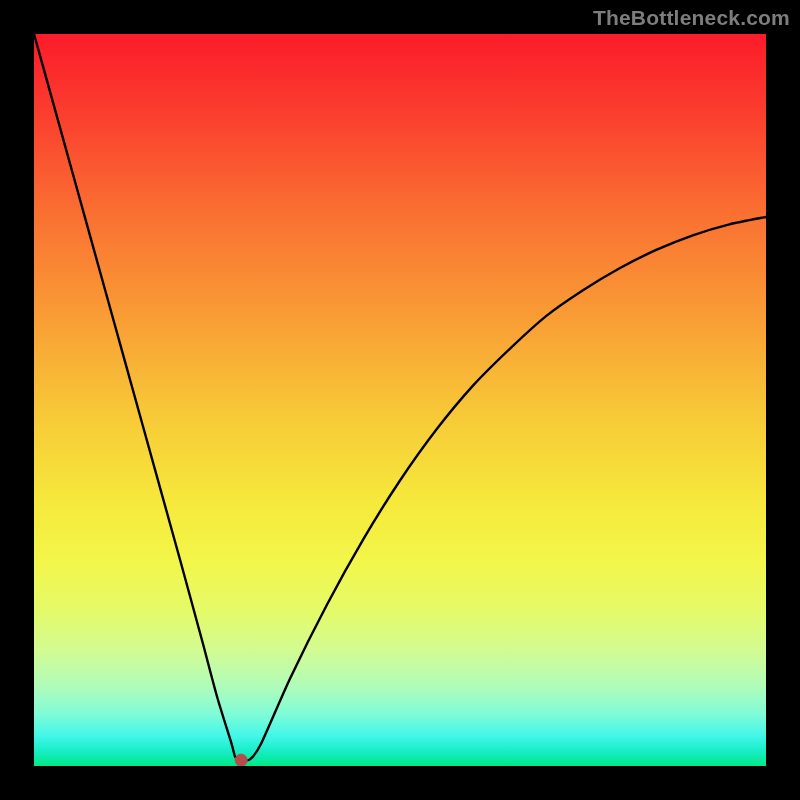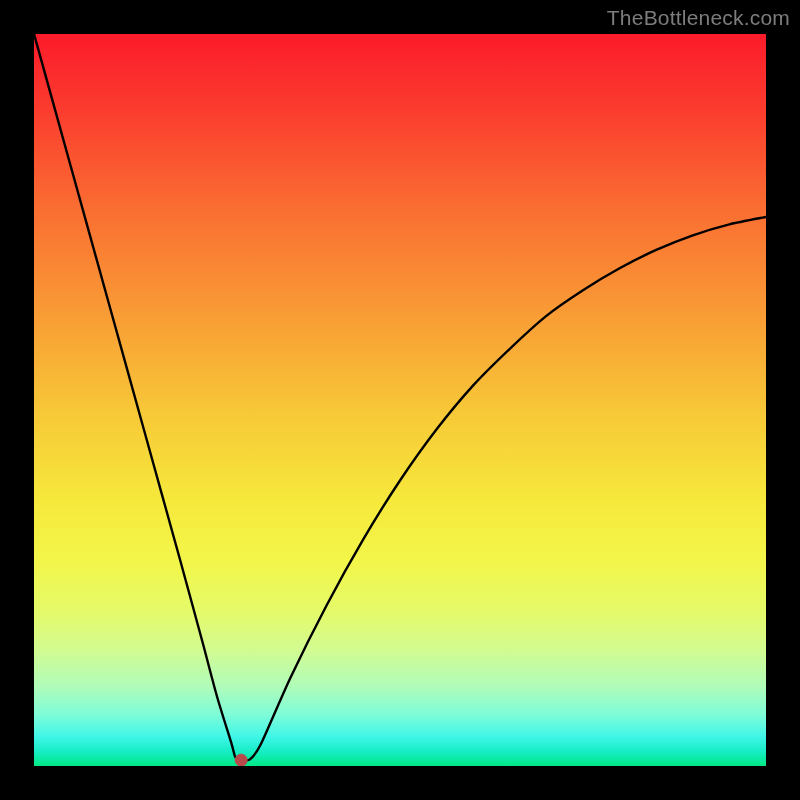--- a/index.html
+++ b/index.html
@@ -43,21 +43,21 @@
       #17edc6 98%,
       #00e884 100%
     );
   }
   .watermark {
     position: absolute;
     top: 6px;
     right: 10px;
     color: #7d7d7d;
     font-size: 21px;
-    font-weight: 400;
+    font-weight: 700;
     letter-spacing: 0.2px;
     user-select: none;
   }
   svg.curve {
     position: absolute;
     left: 0;
     top: 0;
     width: 732px;
     height: 732px;
   }

